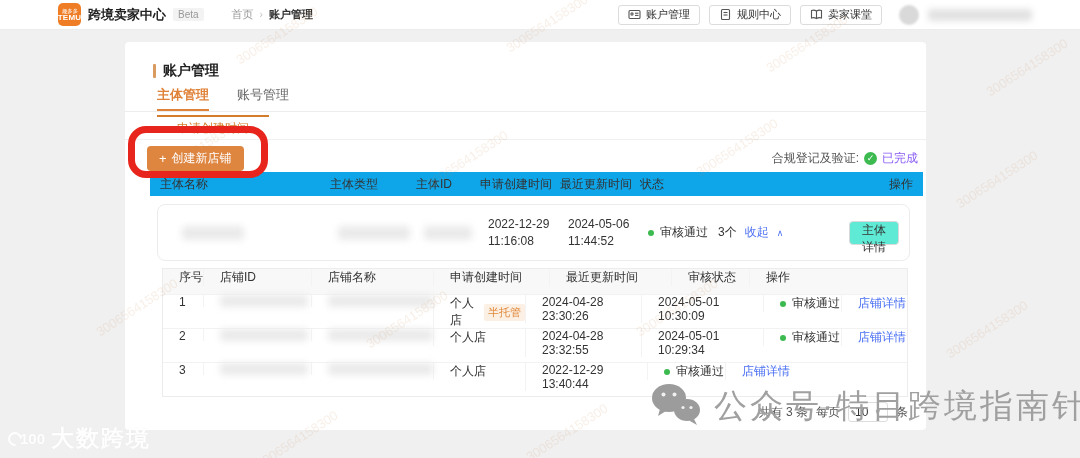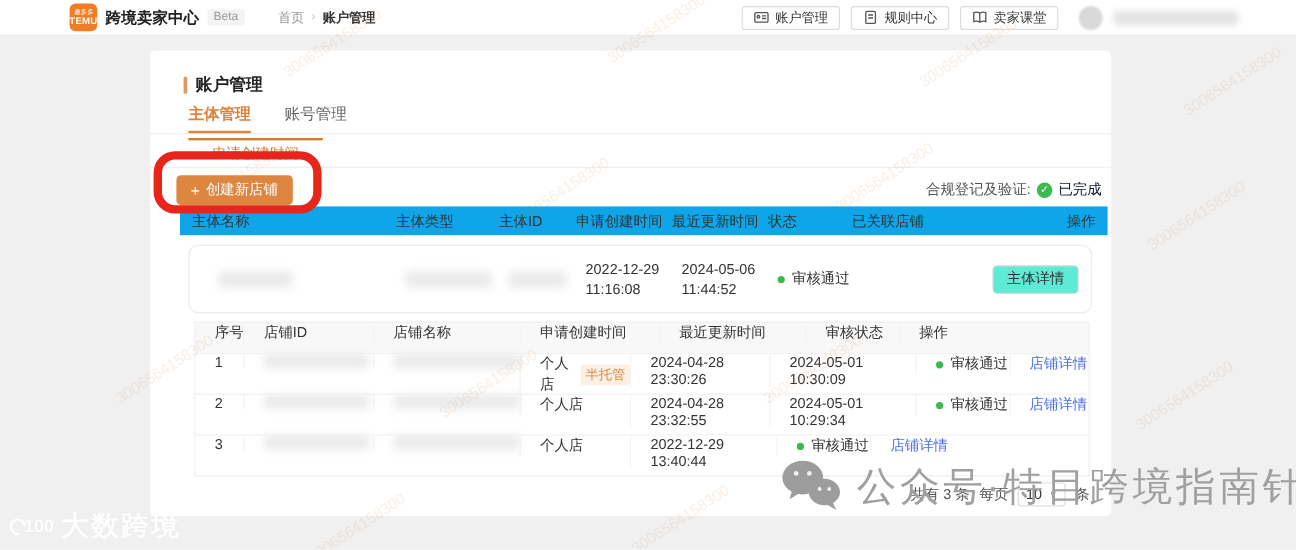--- a/index.html
+++ b/index.html
@@ -59,21 +59,21 @@
     color:#d37d2c;font-size:12px;display:flex;align-items:center;justify-content:center;
     background:#fff;cursor:pointer;}
   .div2{position:absolute;left:0;right:0;top:97px;border-top:1px solid #f0f0f0;}
   .toolbar{position:absolute;left:22px;right:8px;top:103px;height:26px;display:flex;align-items:center;}
   .btn-create{background:#de8540;color:#fff;border:none;border-radius:4px;height:25px;
     padding:0 12px;font-size:12px;display:flex;align-items:center;gap:5px;cursor:pointer;}
   .btn-create .plus{font-size:13px;line-height:1;}
   .compliance{margin-left:auto;display:flex;align-items:center;gap:5px;font-size:12px;color:#555;}
   .chk{width:13px;height:13px;border-radius:50%;background:#3cba50;color:#fff;font-size:9px;
     display:flex;align-items:center;justify-content:center;}
-  .compliance .done{color:#0f172a;}
+  .compliance .done{color:#8b5cf6;}
 
   
   .ohead{position:absolute;left:25px;right:3px;top:130px;height:24px;background:#0ea5e9;
     display:flex;align-items:center;padding:0 10px;font-size:12px;color:#333;}
   .c1{width:170px}.c2{width:86px}.c3{width:64px}.c4{width:80px}.c5{width:80px}
   .c6{width:70px}.c7{width:131px}.c8{flex:1;display:flex;justify-content:flex-end;}
   .entity{position:absolute;left:32px;right:16px;top:162px;height:57px;border:1px solid #ececec;
     border-radius:8px;display:flex;align-items:center;padding:0 10px;font-size:12px;color:#333;}
   .blur{background:#eaeaea;border-radius:3px;filter:blur(3.5px);height:14px;}
   .b-name{width:62px;margin-left:14px;}
@@ -219,21 +219,20 @@
     </div>
   </div>
 
   <div class="ohead">
     <span class="c1">主体名称</span>
     <span class="c2">主体类型</span>
     <span class="c3">主体ID</span>
     <span class="c4">申请创建时间</span>
     <span class="c5">最近更新时间</span>
     <span class="c6">状态</span>
-    <span class="c7">已关联店铺</span>
     <span class="c8">操作</span>
   </div>
 
   <div class="entity">
     <div class="c1">
         <div class="blur b-name"></div>
       </div>
     <div class="c2">
         <div class="blur b-type"></div>
       </div>
@@ -246,20 +245,27 @@
     </div>
     <div class="c5 dt">
       <span>2024-05-06</span>
       <span>11:44:52</span>
     </div>
     <div class="c6">
       <span class="status">
           <span class="dot"></span>
       <span>审核通过</span>
         </span>
+    </div>
+    <div class="c7">
+      <span class="linked">
+        <span>3个</span>
+        <span class="link">收起</span>
+        <span class="chev">∧</span>
+      </span>
     </div>
     <div class="c8">
       <button class="btn-outline">主体详情</button>
     </div>
   </div>
 
   <div class="shop">
     <div class="srow head">
       <div class="s1">序号</div>
       <div class="s2">店铺ID</div>

